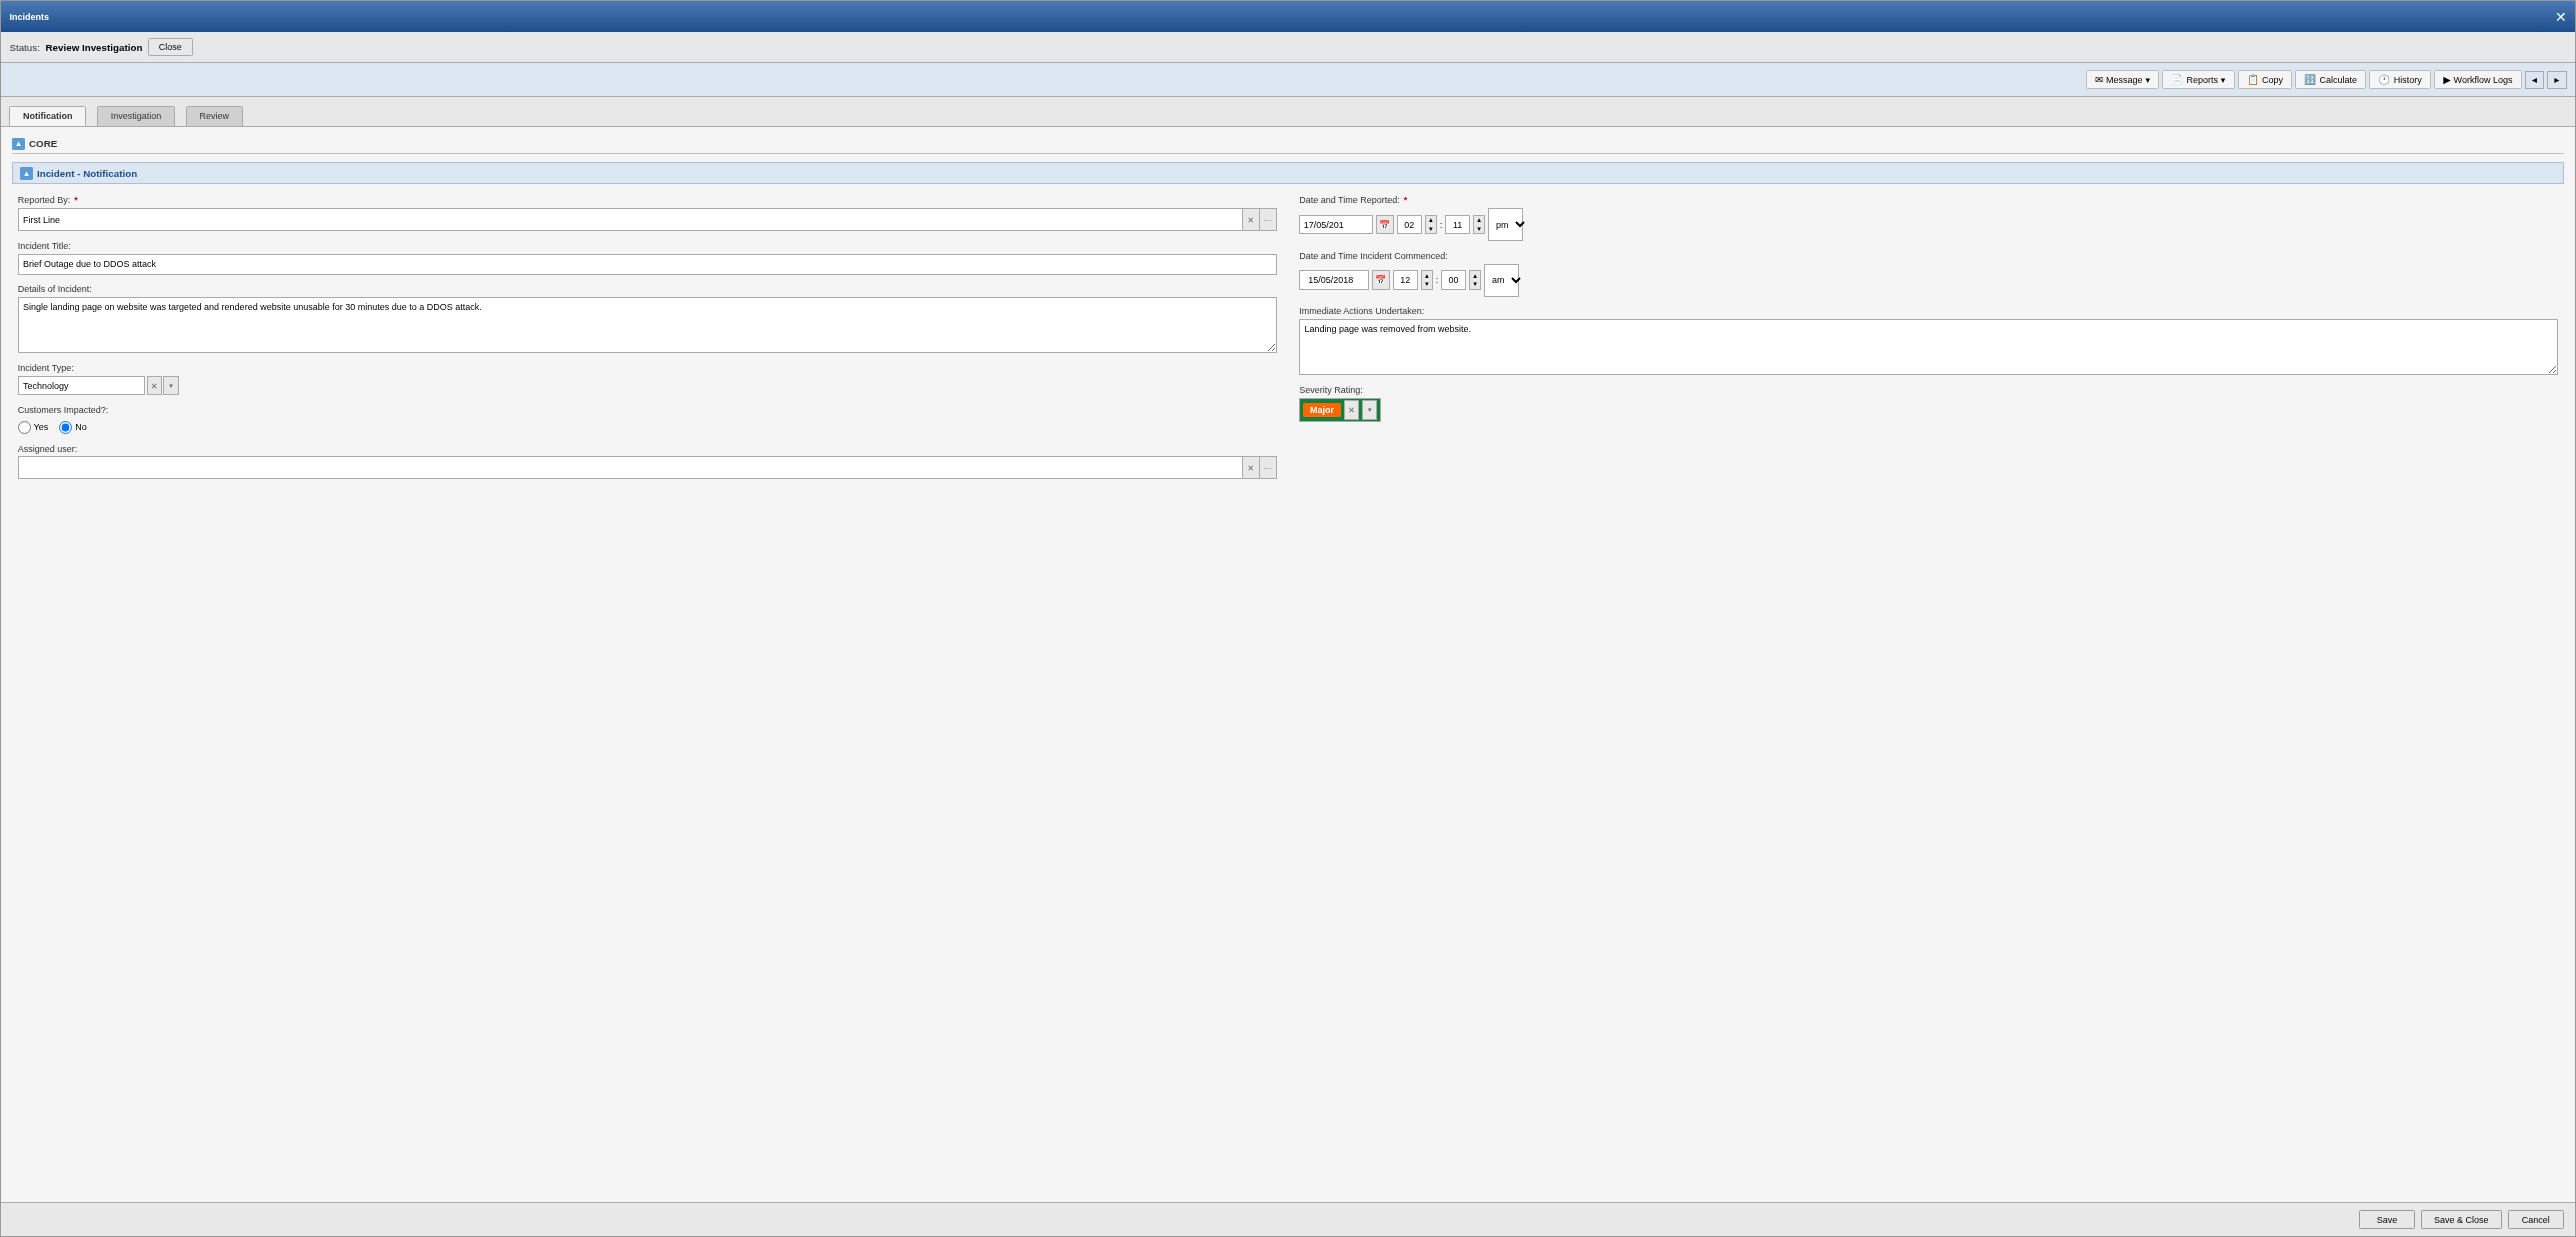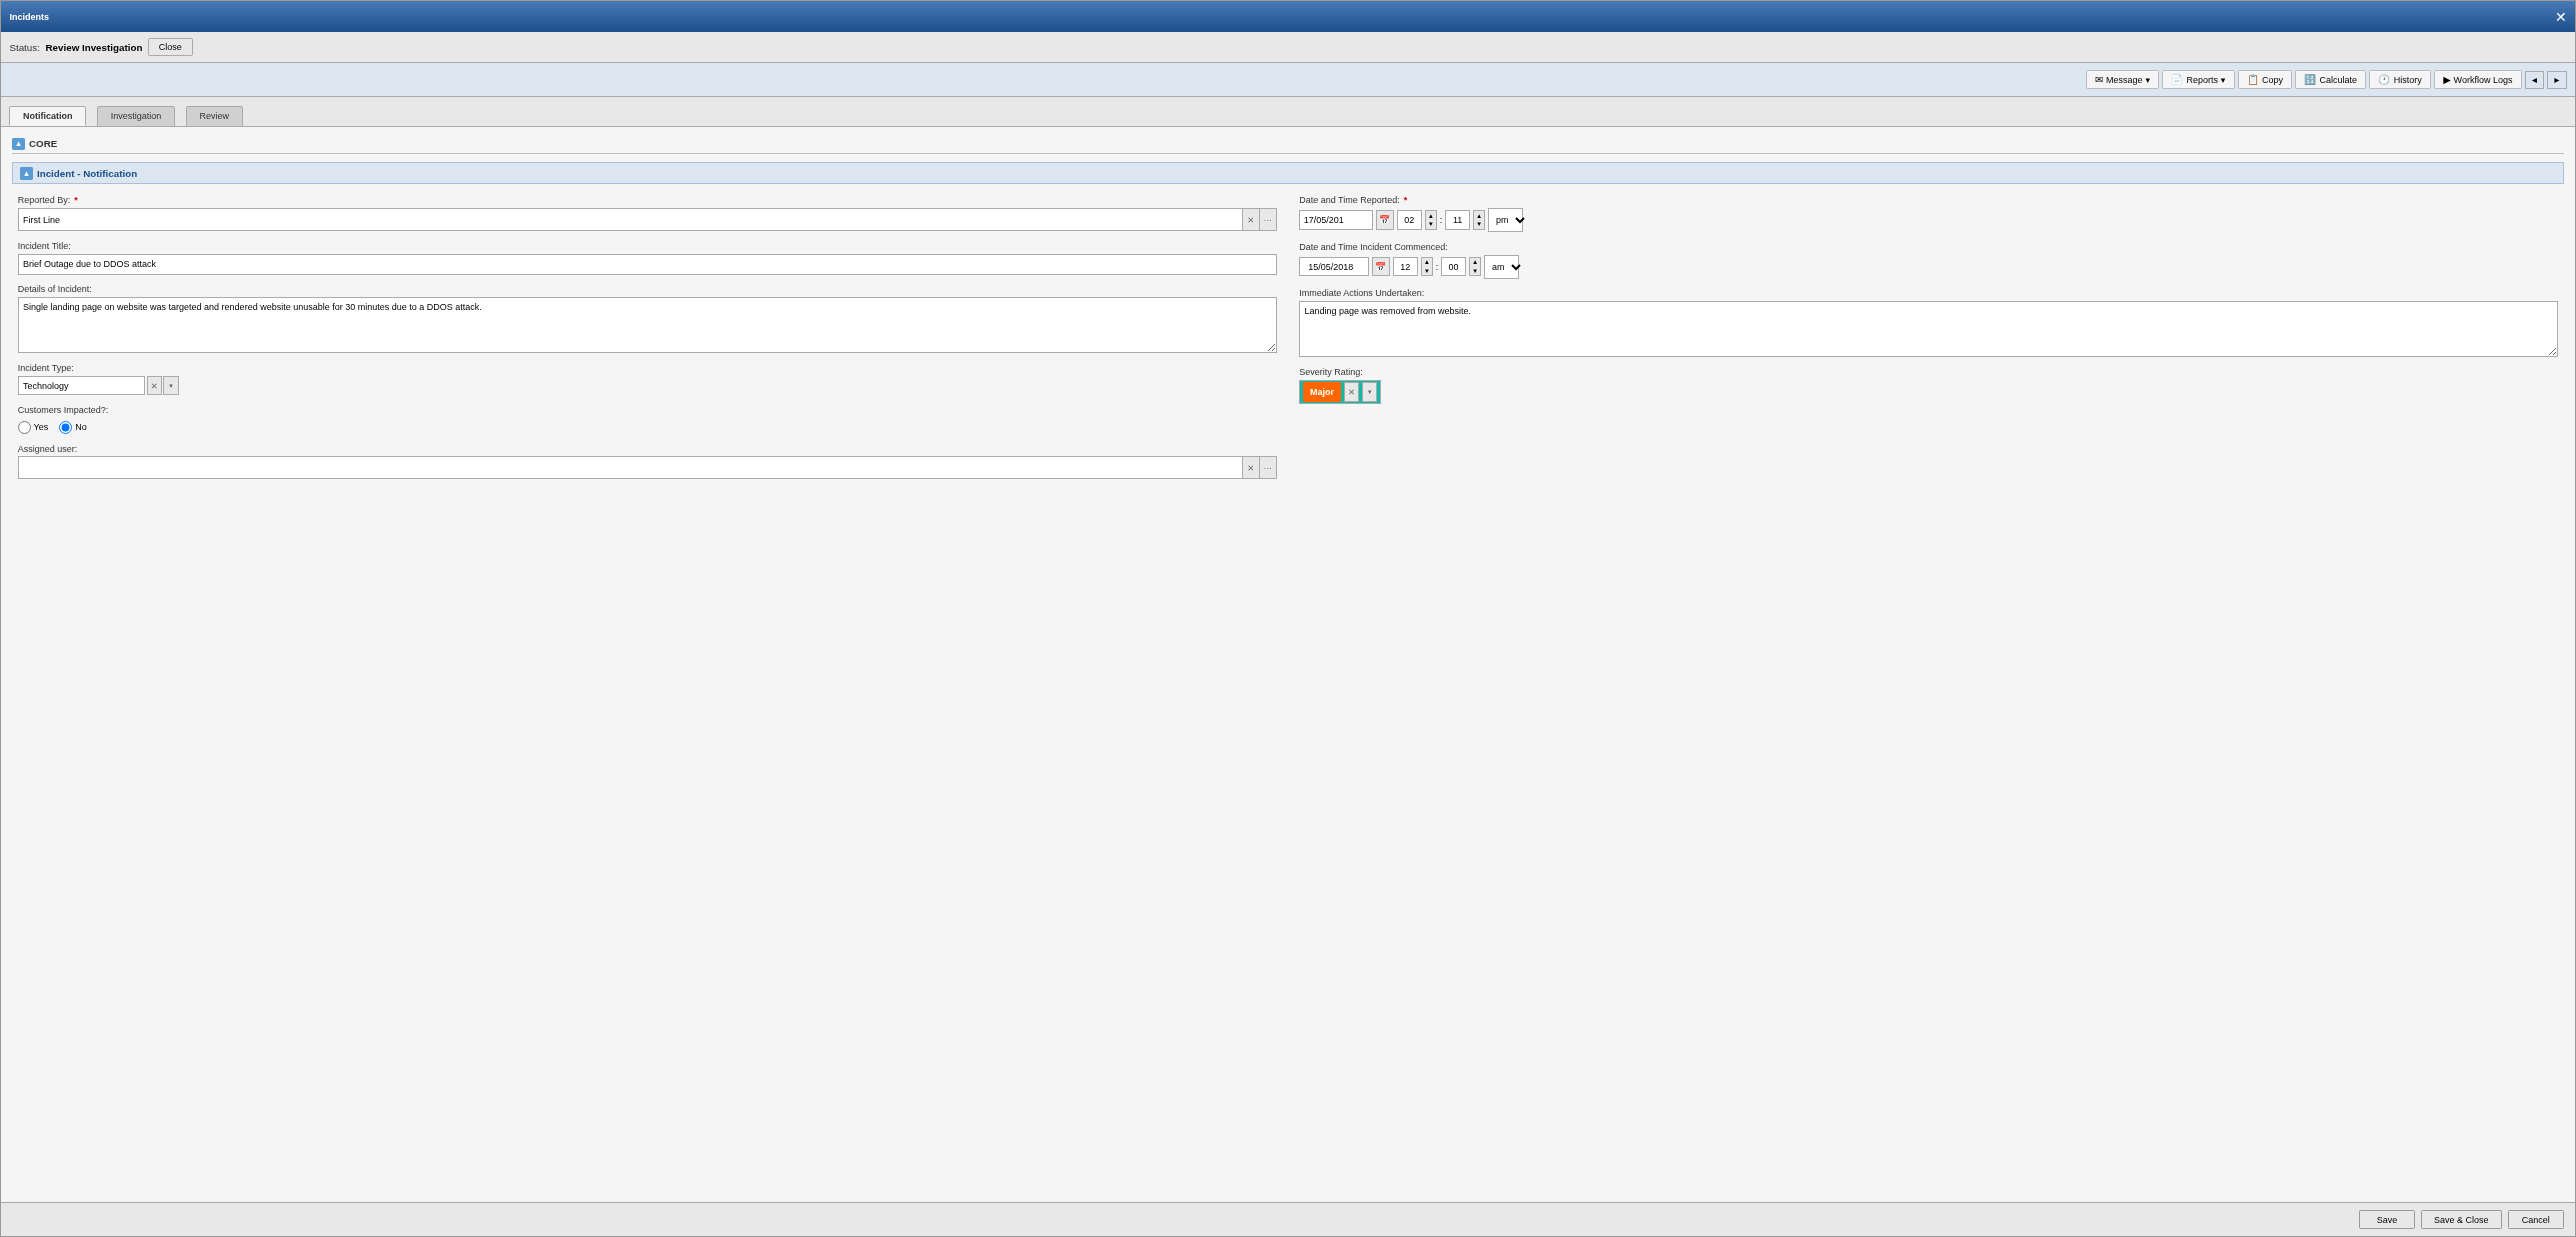--- a/index.html
+++ b/index.html
@@ -239,21 +239,21 @@
       line-height: 1;
       padding: 0 2.1px;
       display: flex; align-items: center; justify-content: center;
     }
 
     .select-field {
       display: flex;
       align-items: flex-end;
       border: 0.7px solid #aaa;
       background: white;
-      height: 24px;
+      height: 33px;
     }
     .select-field select {
       flex: 1;
       border: none;
       background: transparent;
       font-size: 9px;
       padding: 0 2.8px;
       outline: none;
       height: 100%;
     }
@@ -264,23 +264,24 @@
       padding: 2.1px 7px;
       font-size: 9px;
       font-weight: bold;
       border-radius: 1.4px;
       display: inline-flex;
       align-items: center;
       gap: 2.8px;
     }
     .severity-wrapper {
       display: flex;
+      align-items: center;
       gap: 2.8px;
       border: 0.7px solid #aaa;
-      background: #14b8a6;
+      background: #15803d;
       padding: 1.4px 2.8px;
       width: fit-content;
     }
 
     .incident-type-wrapper {
       display: flex;
       align-items: center;
       gap: 1.4px;
     }
     .incident-type-input {

